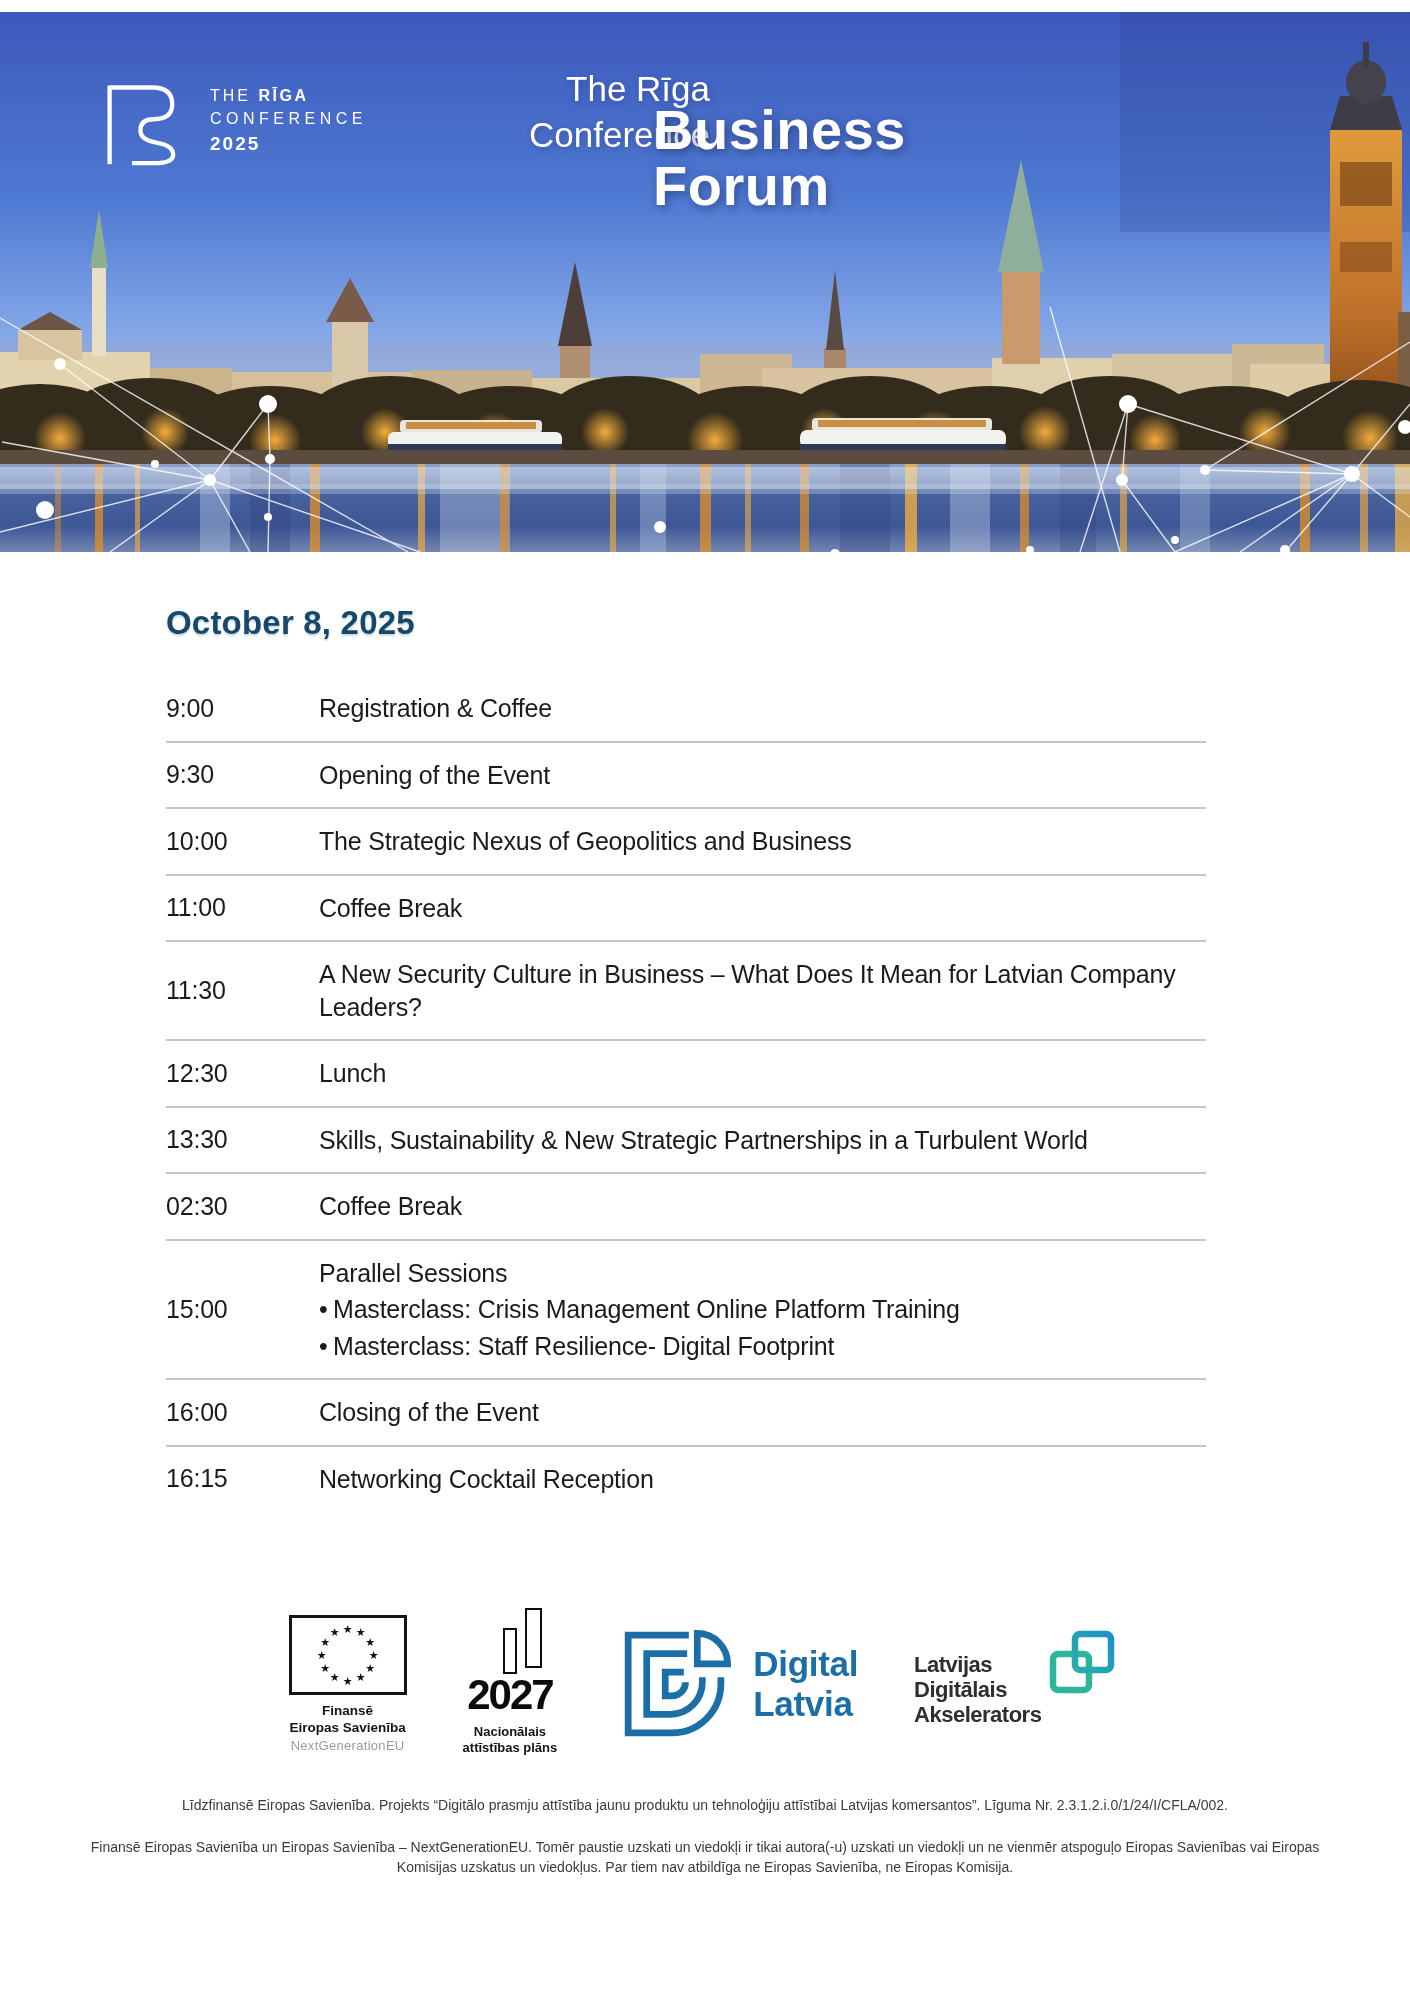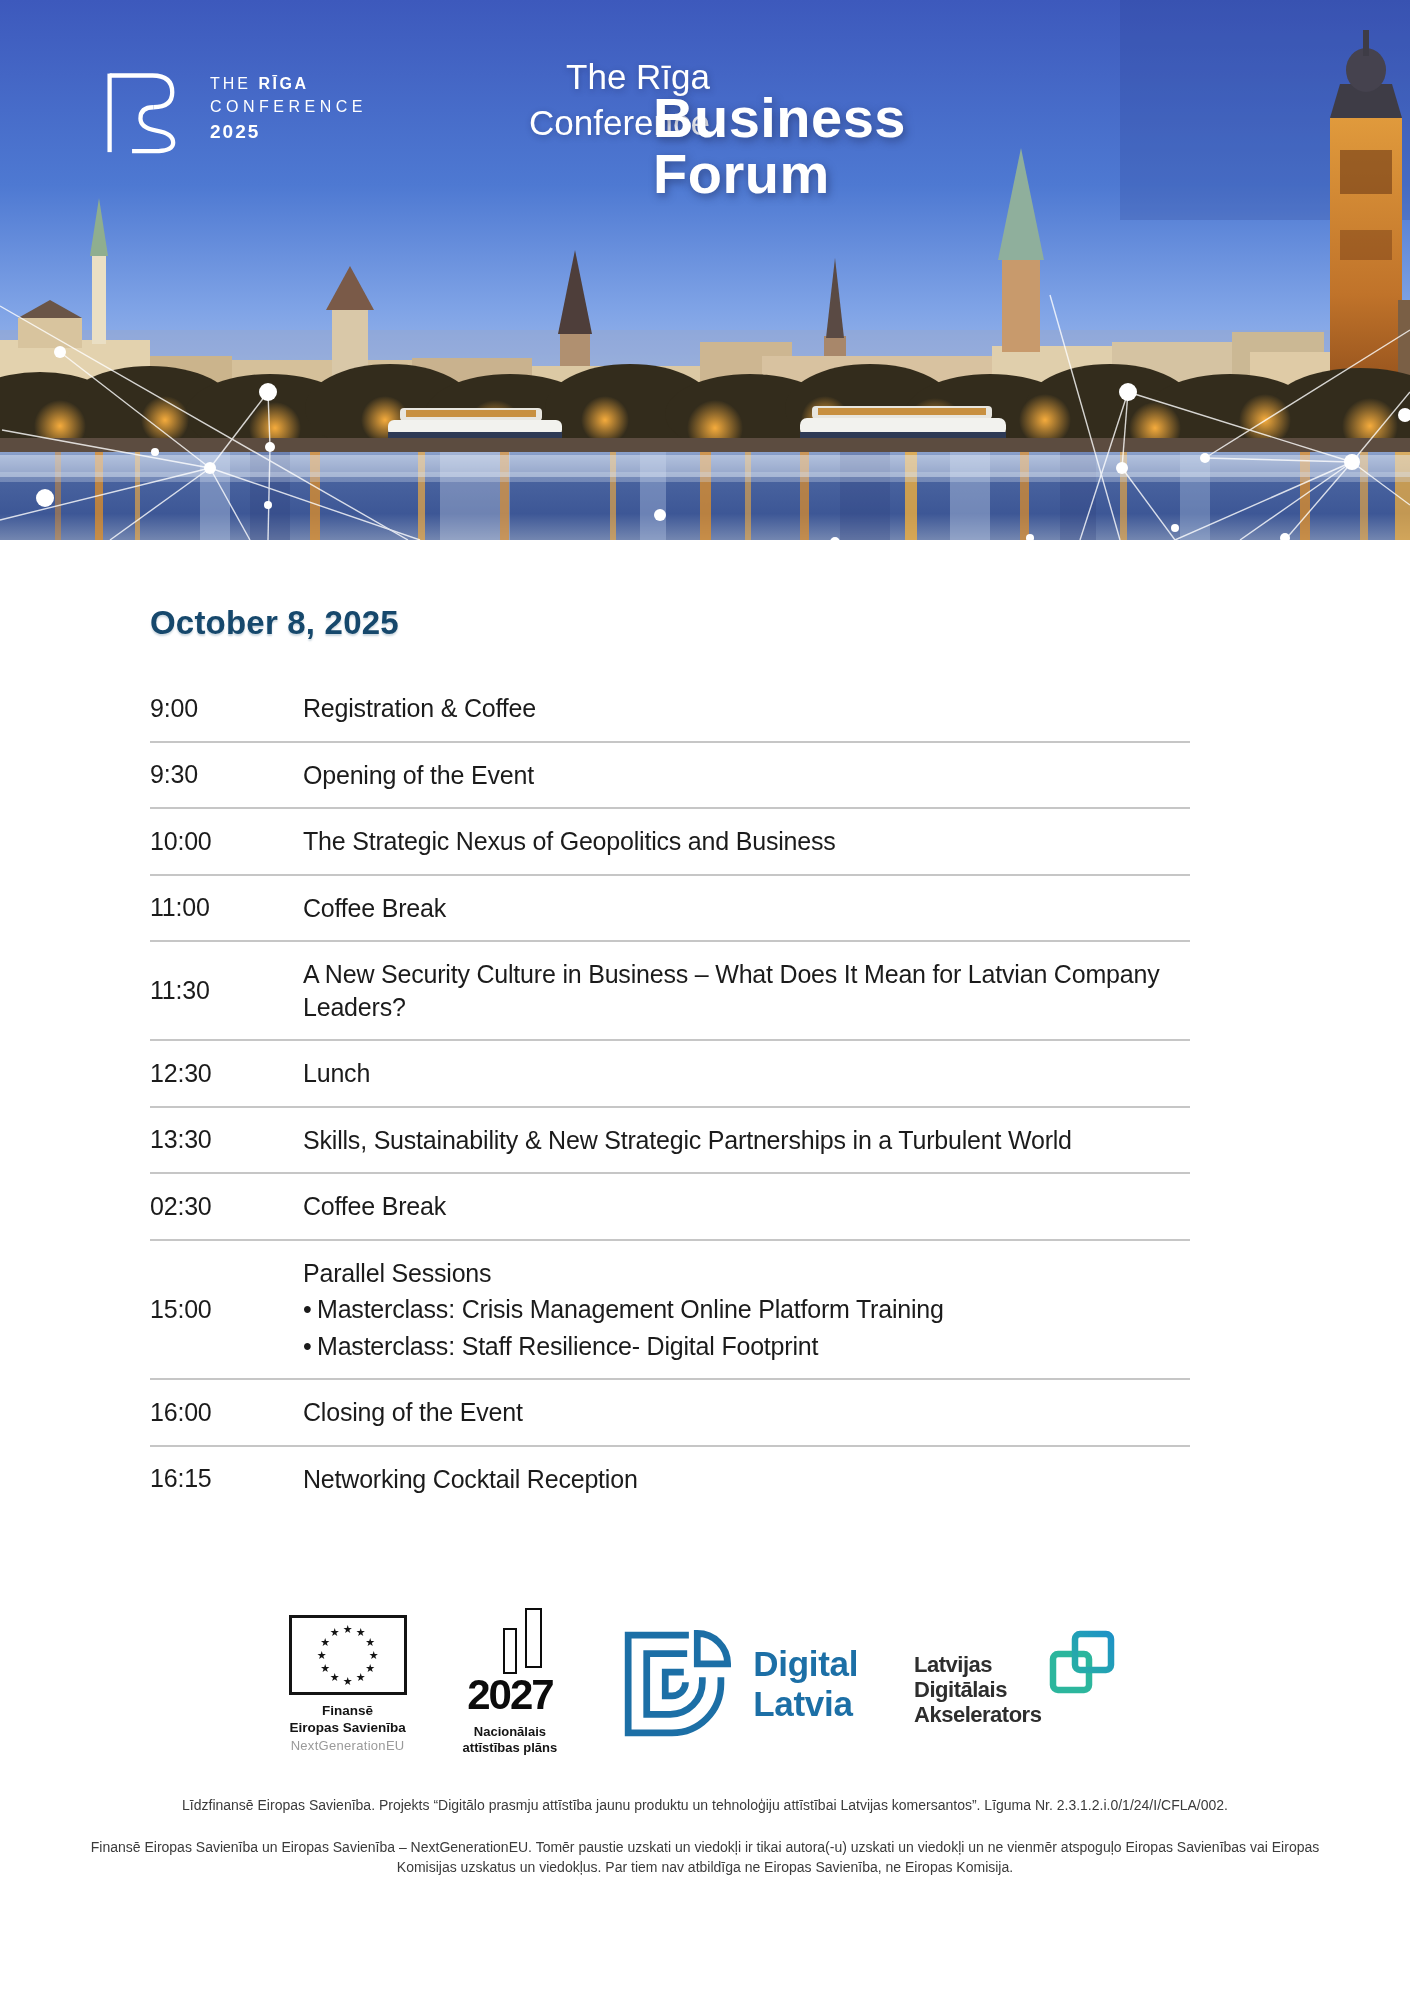--- a/index.html
+++ b/index.html
@@ -1,39 +1,39 @@
 <!DOCTYPE html>
 <html><head>
 <meta charset="utf-8">
 <style>
   html,body{margin:0;padding:0;background:#ffffff;}
   .page{position:relative;width:1410px;height:2000px;background:#fff;overflow:hidden;
         font-family:"Liberation Sans","DejaVu Sans",sans-serif;color:#1b1b1b;}
 
   
-  .hero{position:absolute;left:0;top:0;width:1410px;height:540px;overflow:hidden;}
+  .hero{position:absolute;left:0;top:12px;width:1410px;height:540px;overflow:hidden;}
   .hero svg.layer{position:absolute;left:0;top:0;width:1410px;height:540px;display:block;}
 
   .rc-logo{position:absolute;left:100px;top:68px;display:flex;align-items:flex-start;color:#fff;}
   .rc-logo .mono{flex:none;}
   .rc-logo-text{margin-left:16px;margin-top:6px;line-height:1.25;}
   .rc-line1{font-size:16px;letter-spacing:3px;font-weight:normal;}
   .rc-line1 .b{font-weight:bold;letter-spacing:2.5px;}
   .rc-line2{font-size:16px;letter-spacing:4.5px;margin-top:3px;}
   .rc-line3{font-size:19px;font-weight:bold;letter-spacing:2px;margin-top:3px;}
 
   .hero-title{position:absolute;left:330px;top:54px;width:380px;text-align:right;
               color:#fff;font-size:35px;line-height:1.3;font-weight:normal;
               text-shadow:1px 2px 6px rgba(25,35,80,.35);}
   .hero-subtitle{position:absolute;left:653px;top:90px;color:#fff;font-size:56px;
                  font-weight:bold;line-height:1.0;letter-spacing:.5px;
                  text-shadow:2px 3px 8px rgba(25,35,80,.5);}
 
   
-  .content{position:absolute;left:150px;top:540px;width:1040px;}
+  .content{position:absolute;left:166px;top:540px;width:1040px;}
   .date-heading{margin:64px 0 0 0;font-size:33px;font-weight:bold;color:#16486C;
                 letter-spacing:.2px;text-shadow:0 2px 2px rgba(22,72,108,.22);}
   .schedule{margin-top:34px;}
   .row{display:flex;align-items:center;padding:16px 0;border-bottom:2px solid #C6C6C6;}
   .row:last-child{border-bottom:none;}
   .time{flex:none;width:153px;font-size:25px;letter-spacing:-0.2px;}
   .title-block{flex:1;max-width:900px;}
   .title{font-size:25px;line-height:1.3;letter-spacing:-0.2px;}
   ul.bullets{margin:2px 0 0 0;padding:0;list-style:none;}
   ul.bullets li{font-size:25px;line-height:1.3;letter-spacing:-0.2px;margin-top:4px;padding-left:14px;position:relative;}

